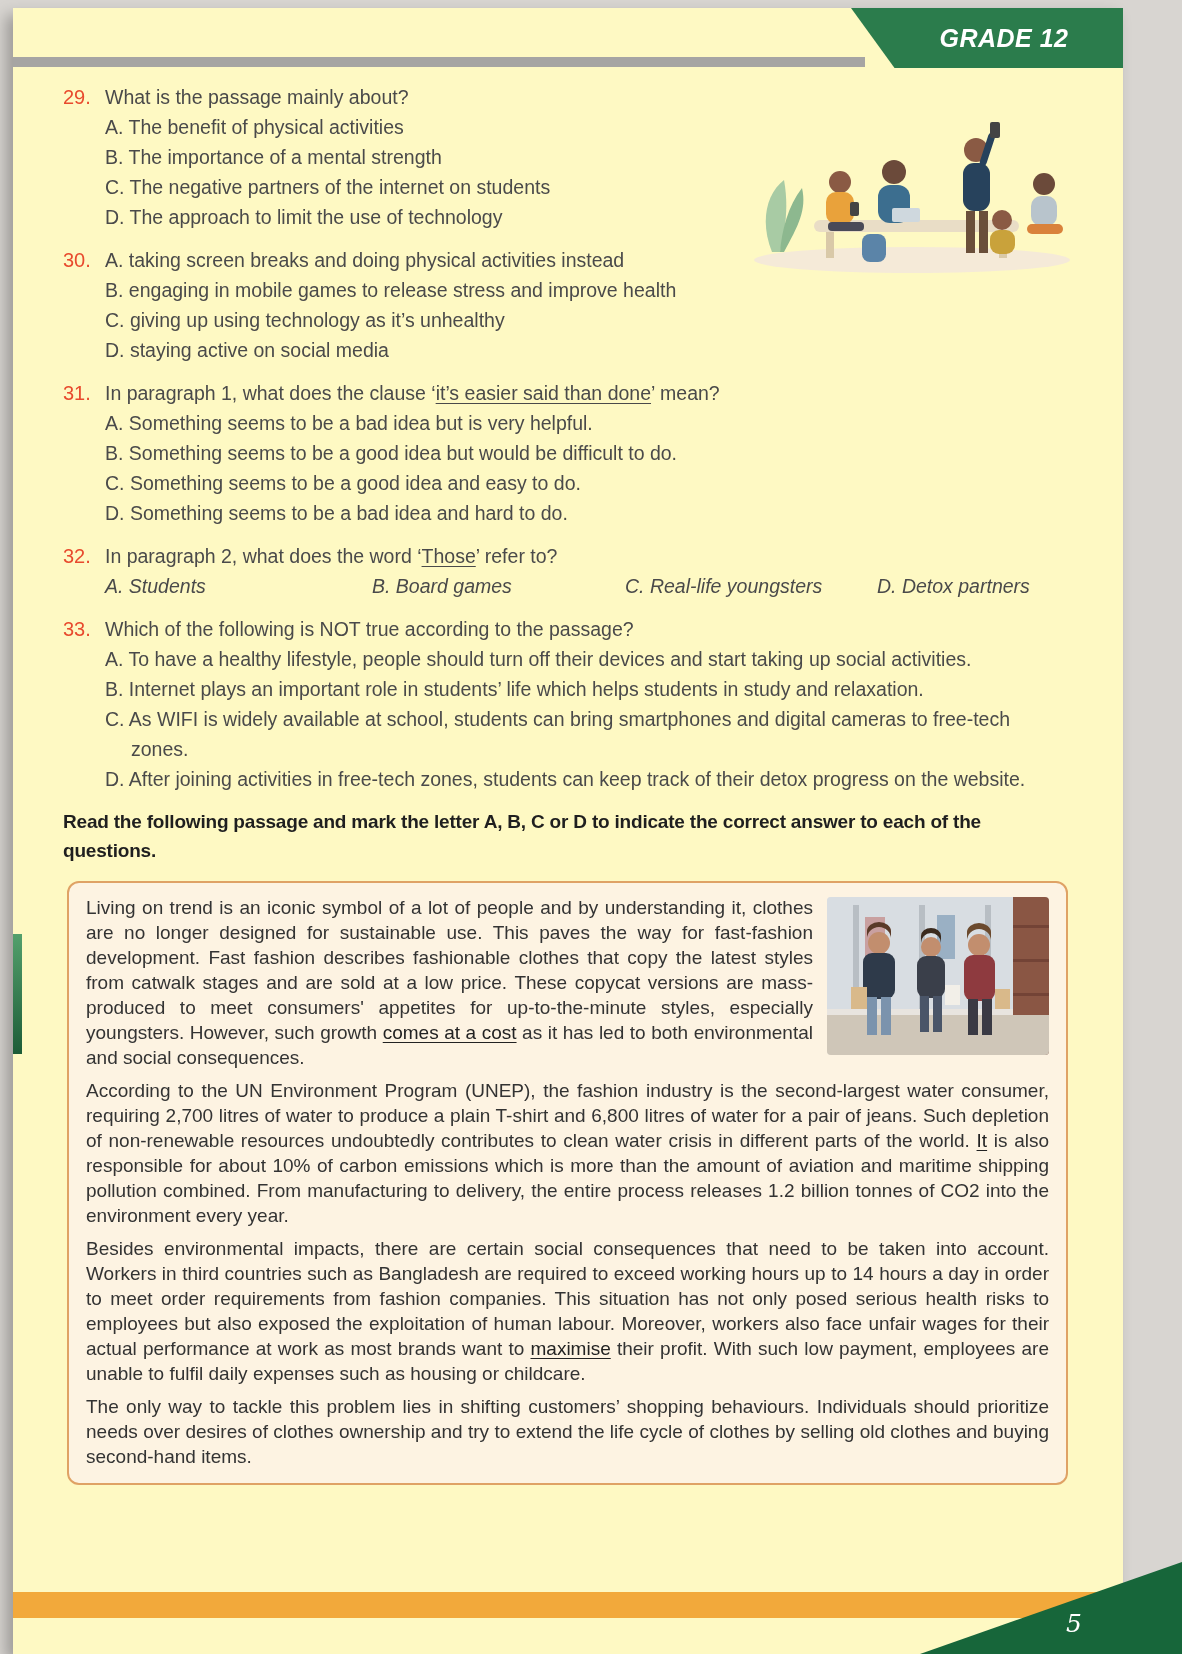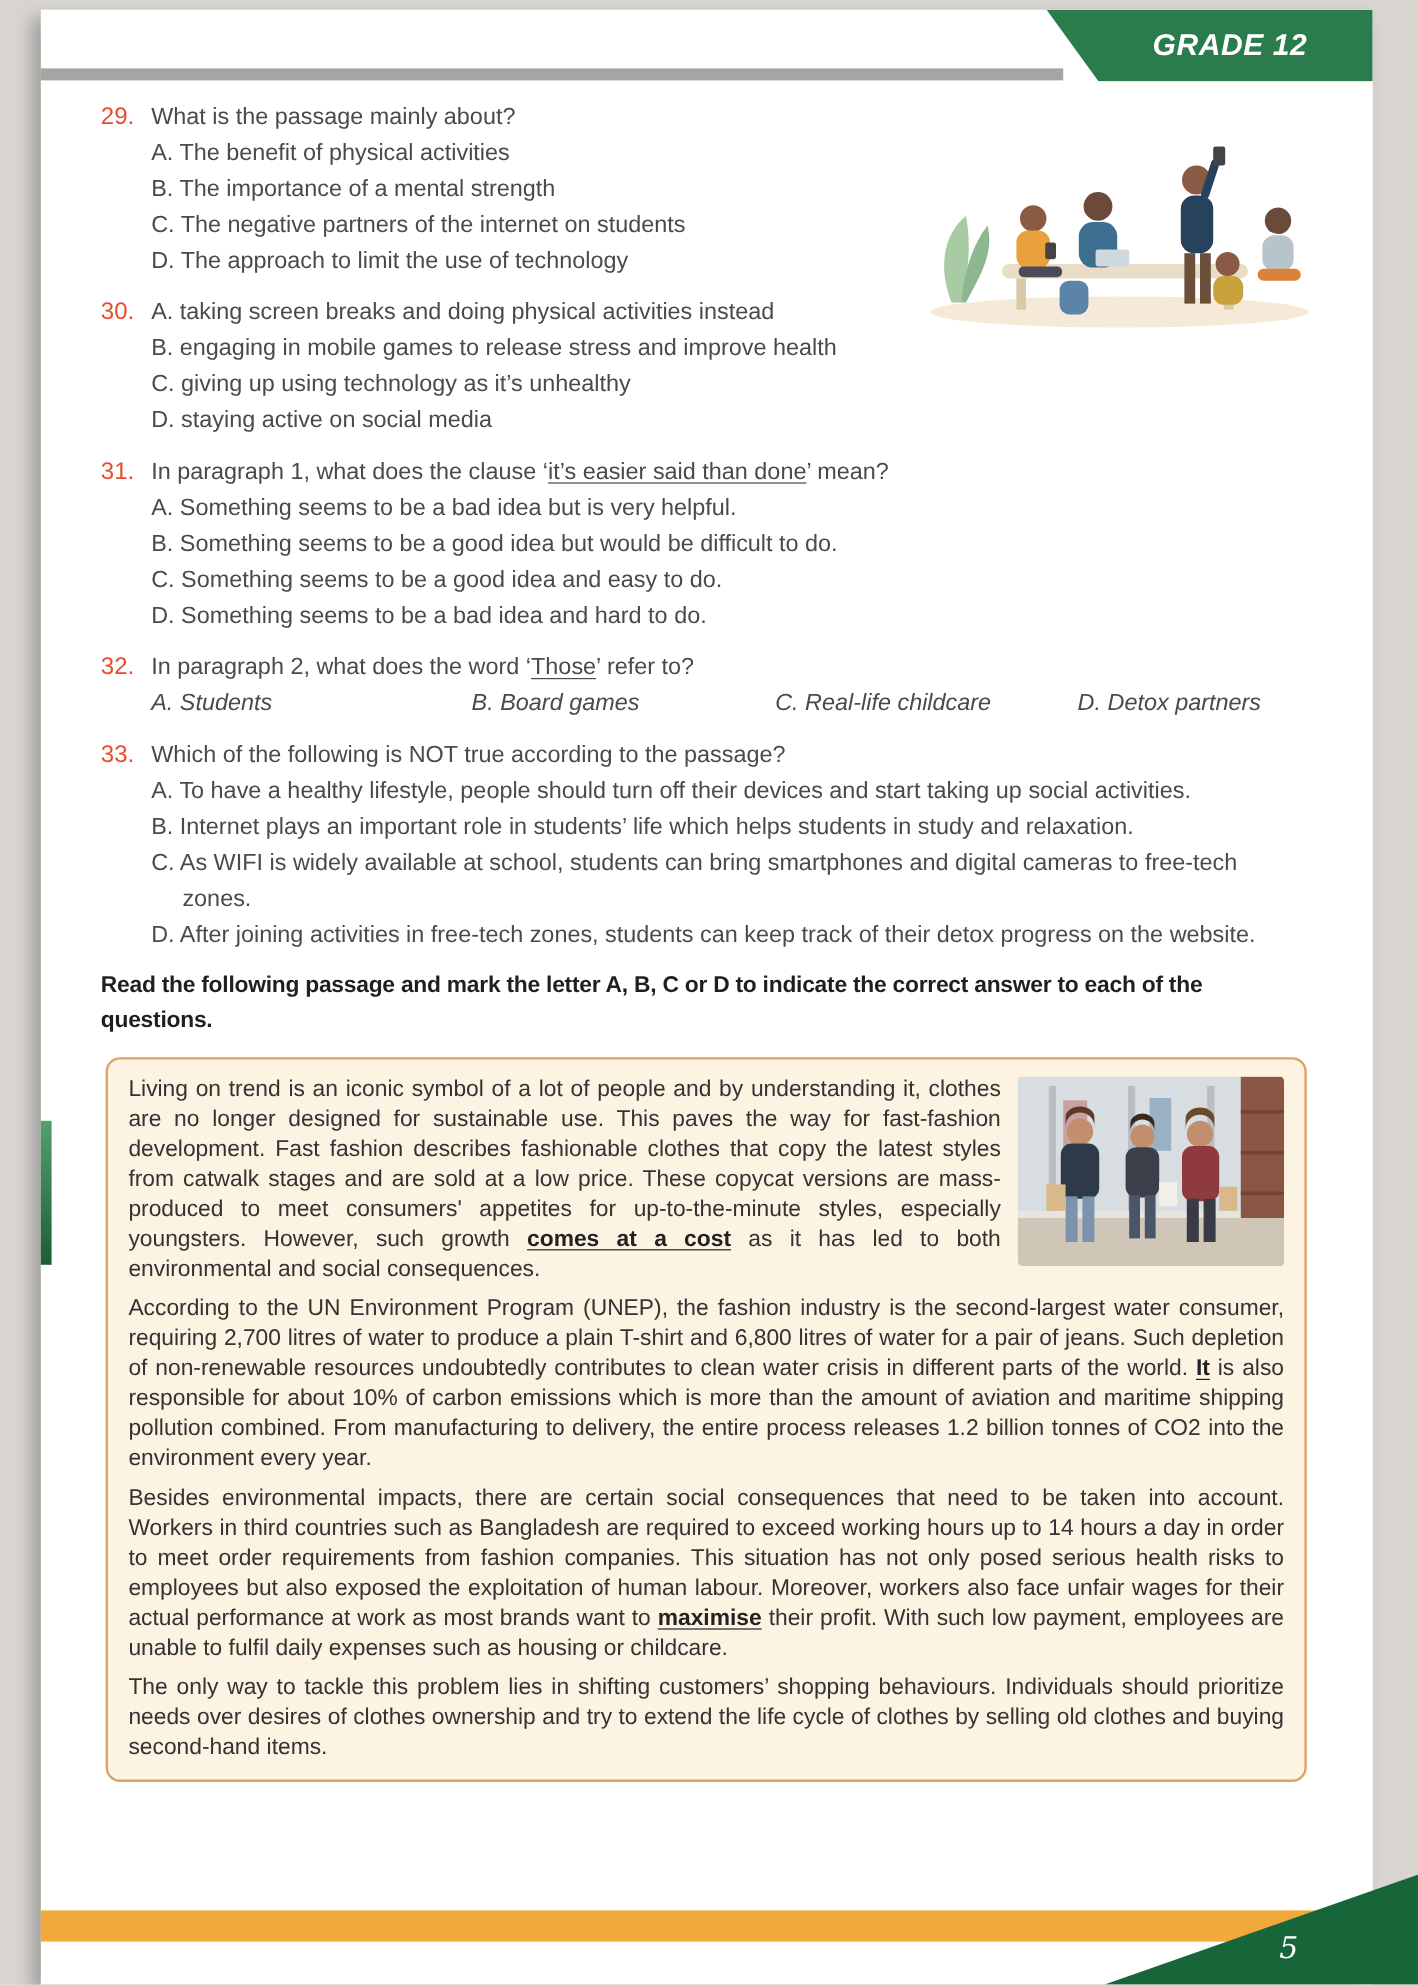--- a/index.html
+++ b/index.html
@@ -3,22 +3,22 @@
 <meta charset="utf-8">
 <style>
   html,body{margin:0;padding:0;}
   body{
     width:1182px;height:1654px;
     background:#d8d5d1;
     font-family:"Liberation Sans",sans-serif;
     position:relative;overflow:hidden;
   }
   .page{
-    position:absolute;left:34px;top:8px;width:1110px;height:1646px;
-    background:#ffffff;
+    position:absolute;left:13px;top:8px;width:1110px;height:1646px;
+    background:#fef9c3;
     box-shadow:-7px 7px 14px rgba(0,0,0,.28);
   }
   
   .grade-ribbon{
     position:absolute;top:0;right:0;width:272px;height:60px;
     background:#2b7c4c;
     clip-path:polygon(0 0,100% 0,100% 100%,16% 100%);
     display:flex;align-items:center;justify-content:center;
     padding-left:34px;box-sizing:border-box;
   }
@@ -62,21 +62,21 @@
   .passage-box{
     margin-top:16px;margin-left:4px;width:1001px;box-sizing:border-box;
     background:#fdf3e2;border:2px solid #dfa265;border-radius:12px;
     padding:12px 17px 14px 17px;
   }
   .passage-box p{
     margin:0 0 8px 0;font-size:19px;line-height:25px;color:#333333;
     text-align:justify;
   }
   .passage-box p:last-child{margin-bottom:0;}
-  .bu{font-weight:bold;text-decoration:underline;text-underline-offset:3px;color:#222;}
+  .bu{font-weight:normal;text-decoration:underline;text-underline-offset:3px;color:#222;}
   .photo{
     float:right;width:222px;height:158px;margin:2px 0 8px 14px;
     border-radius:4px;overflow:hidden;
   }
   
   .bottom-bar{
     position:absolute;left:0;top:1584px;width:100%;height:26px;
     background:#f2a93b;
   }
   .corner-green{
@@ -171,21 +171,21 @@
       </div>
     </section>
 
     <section class="question">
       <span class="qnum">32.</span>
       <div>
         <p class="qtext"><span>In paragraph 2, what does the word ‘</span><span class="u">Those</span><span>’ refer to?</span></p>
         <ul class="options-row">
           <li class="option">A. Students</li>
           <li class="option">B. Board games</li>
-          <li class="option">C. Real-life childcare</li>
+          <li class="option">C. Real-life youngsters</li>
           <li class="option">D. Detox partners</li>
         </ul>
       </div>
     </section>
 
     <section class="question">
       <span class="qnum">33.</span>
       <div>
         <p class="qtext">Which of the following is NOT true according to the passage?</p>
         <ul class="options">

